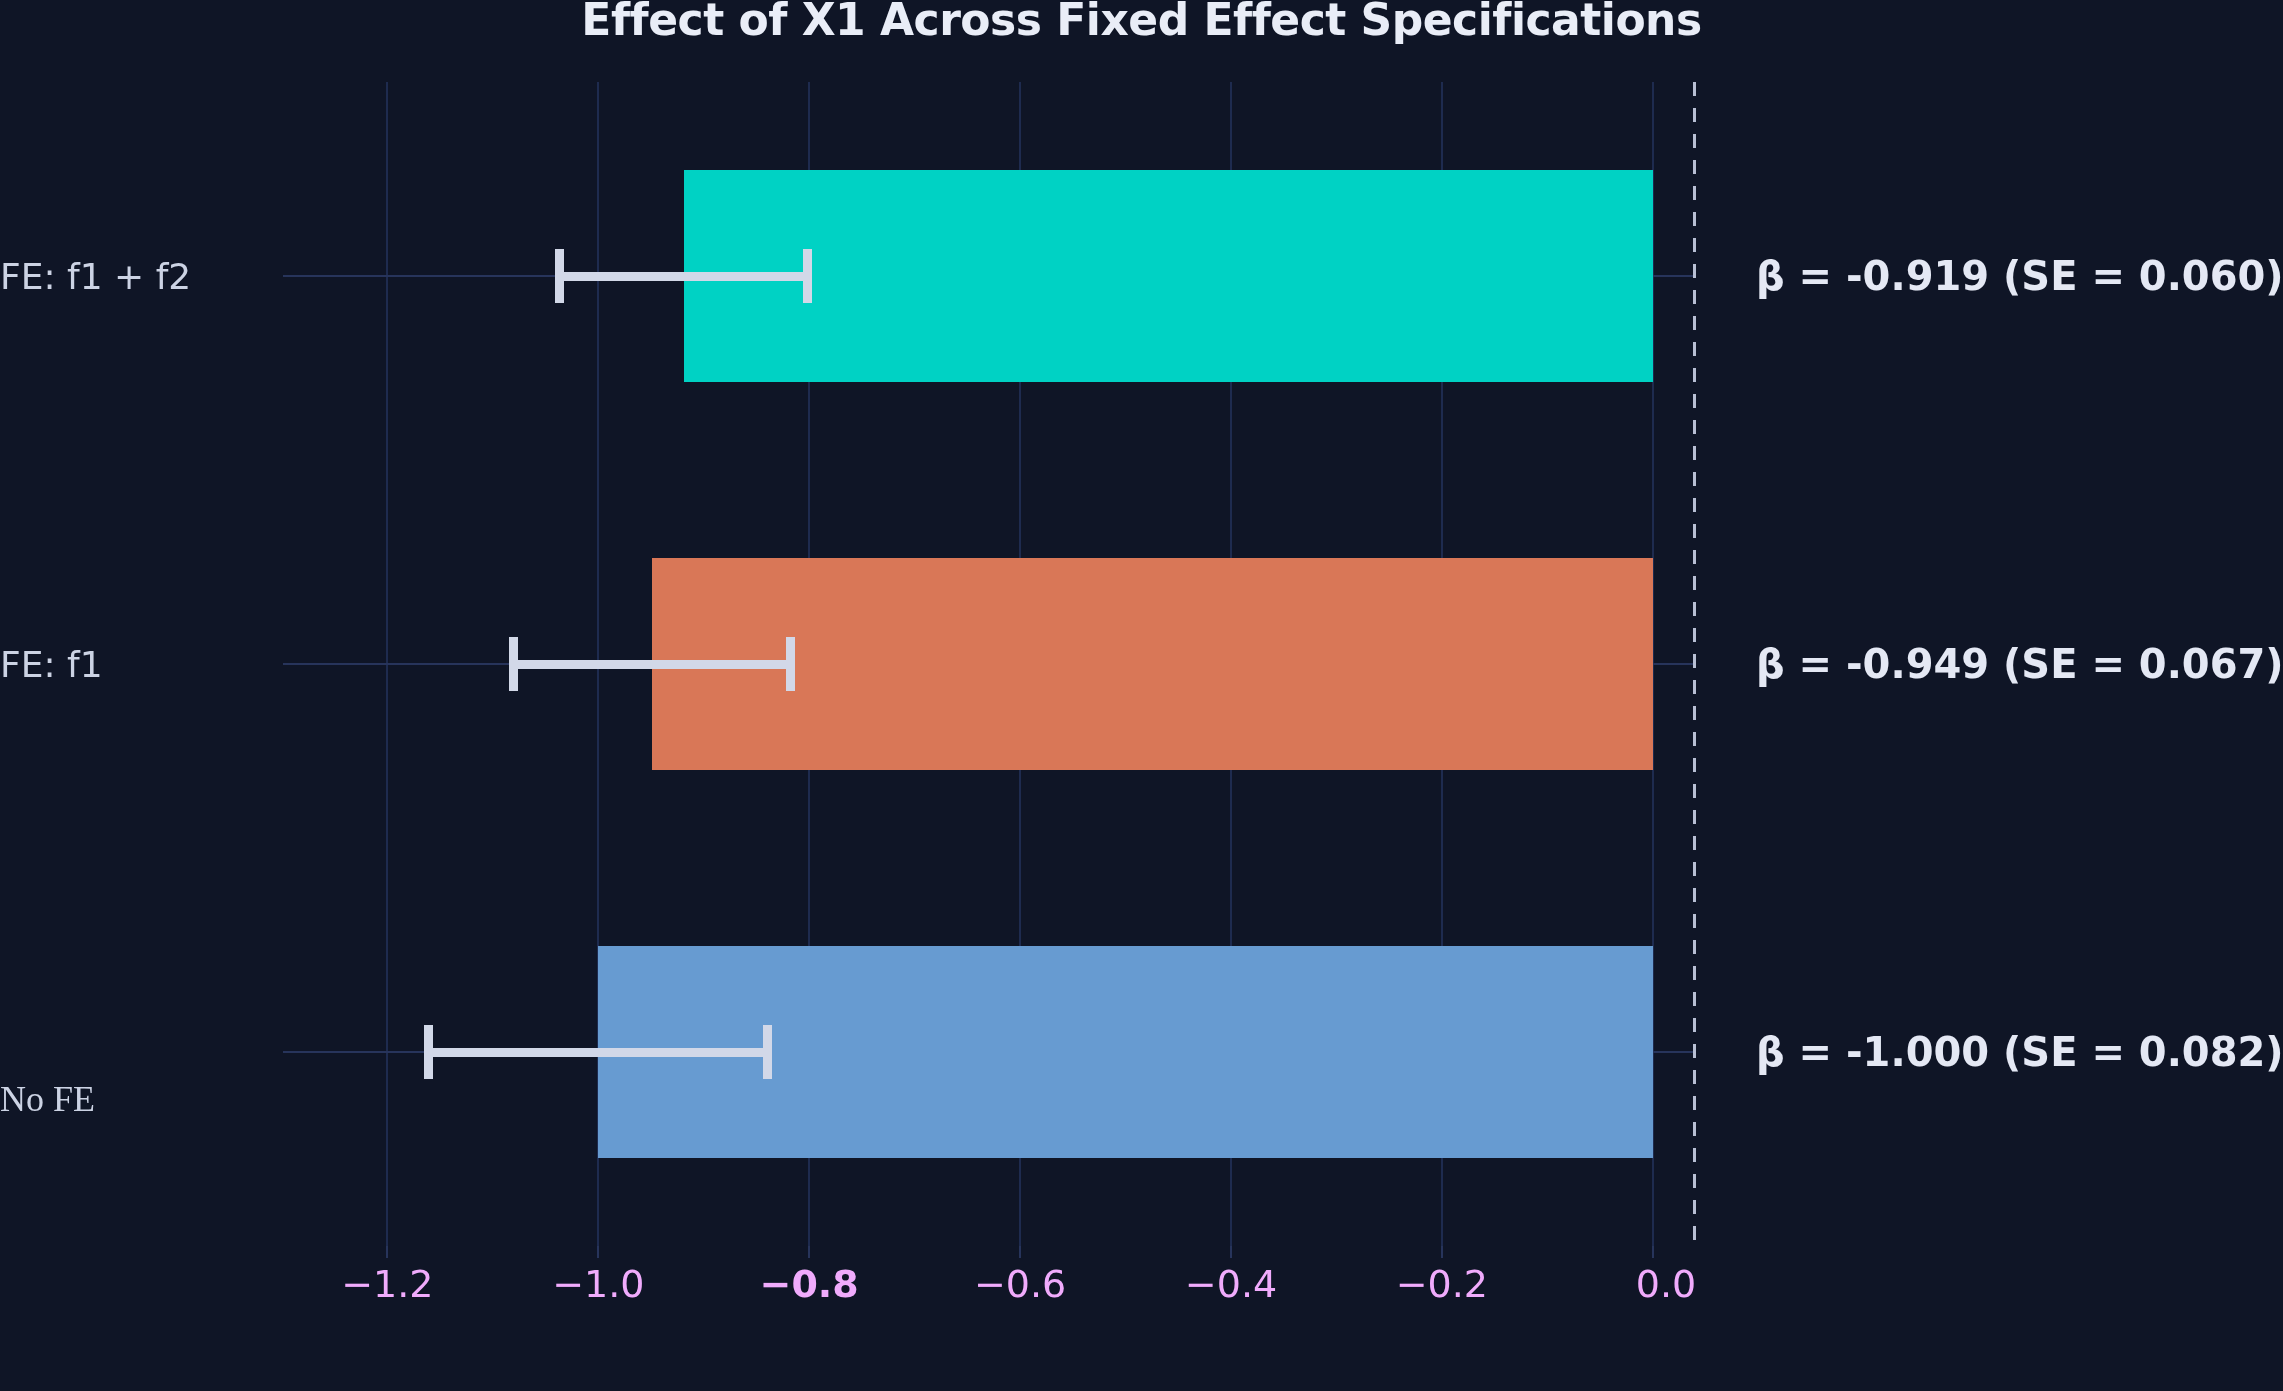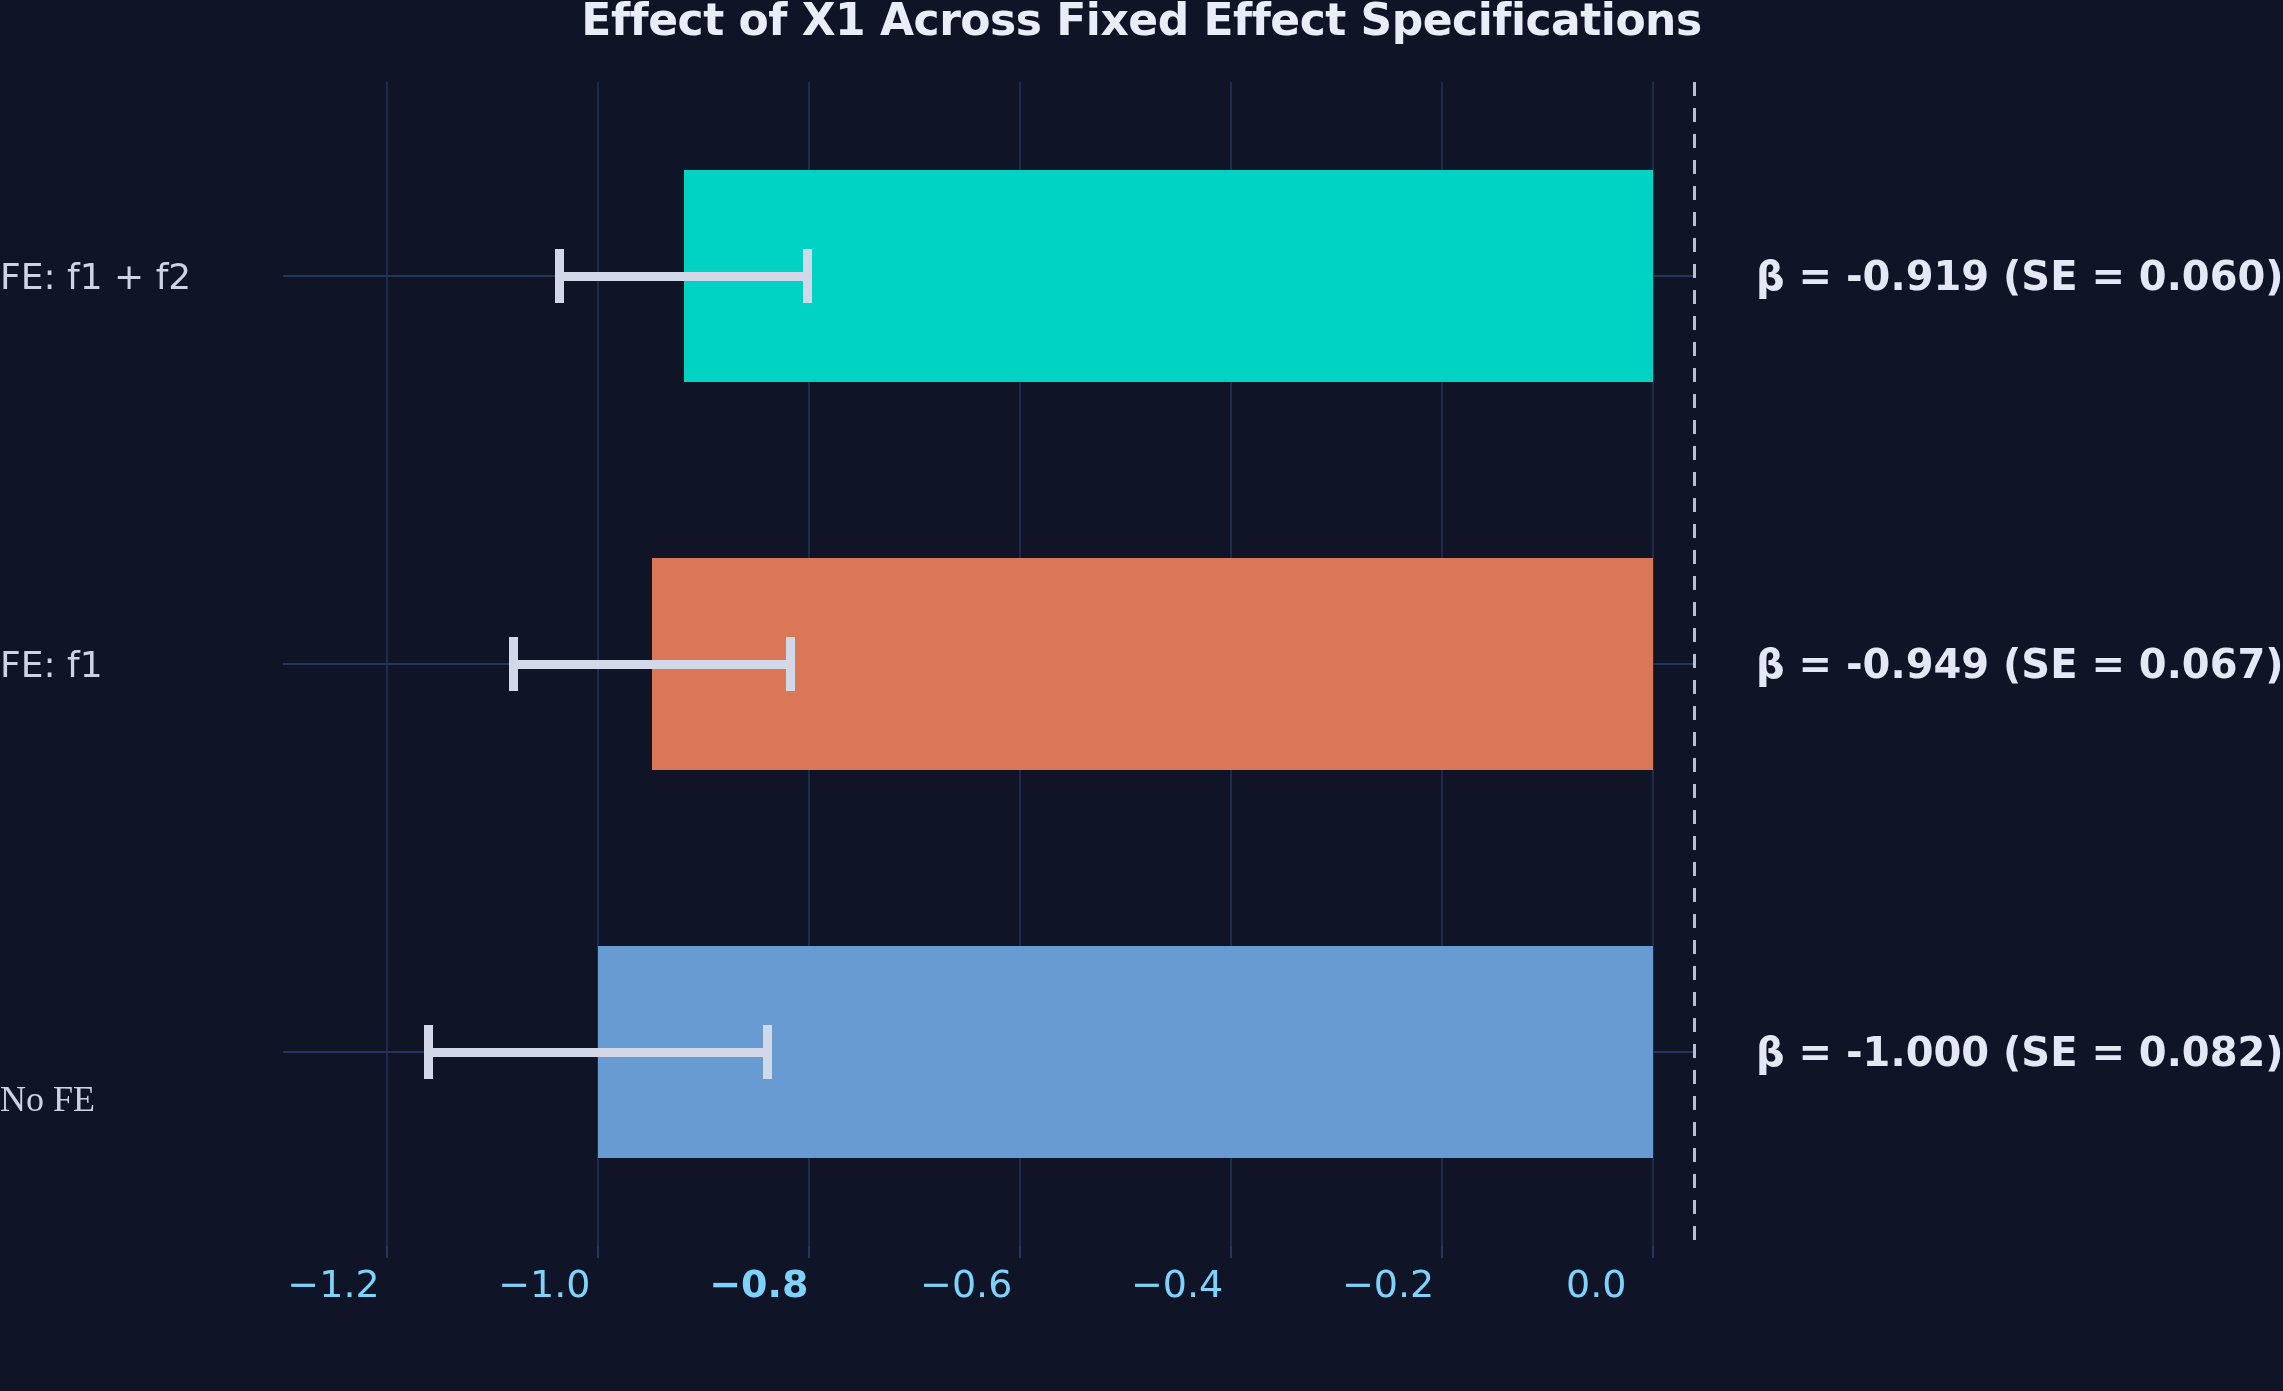--- a/index.html
+++ b/index.html
@@ -106,23 +106,23 @@
     width: 20px;
     height: 2px;
     background: #27345b;
   }
   
   #xtick-labels .xtick-label {
     position: absolute;
     top: 1262px;
     width: 200px;
     margin-left: -100px;
-    text-align: left;
+    text-align: center;
     font-size: 38px;
-    color: #7dd3fc;
+    color: #f0abfc;
   }
   .xtick-mark {
     position: absolute;
     top: 1246px;
     width: 2px;
     height: 12px;
     background: #27345b;
   }
   #xlabel {
     position: absolute;

